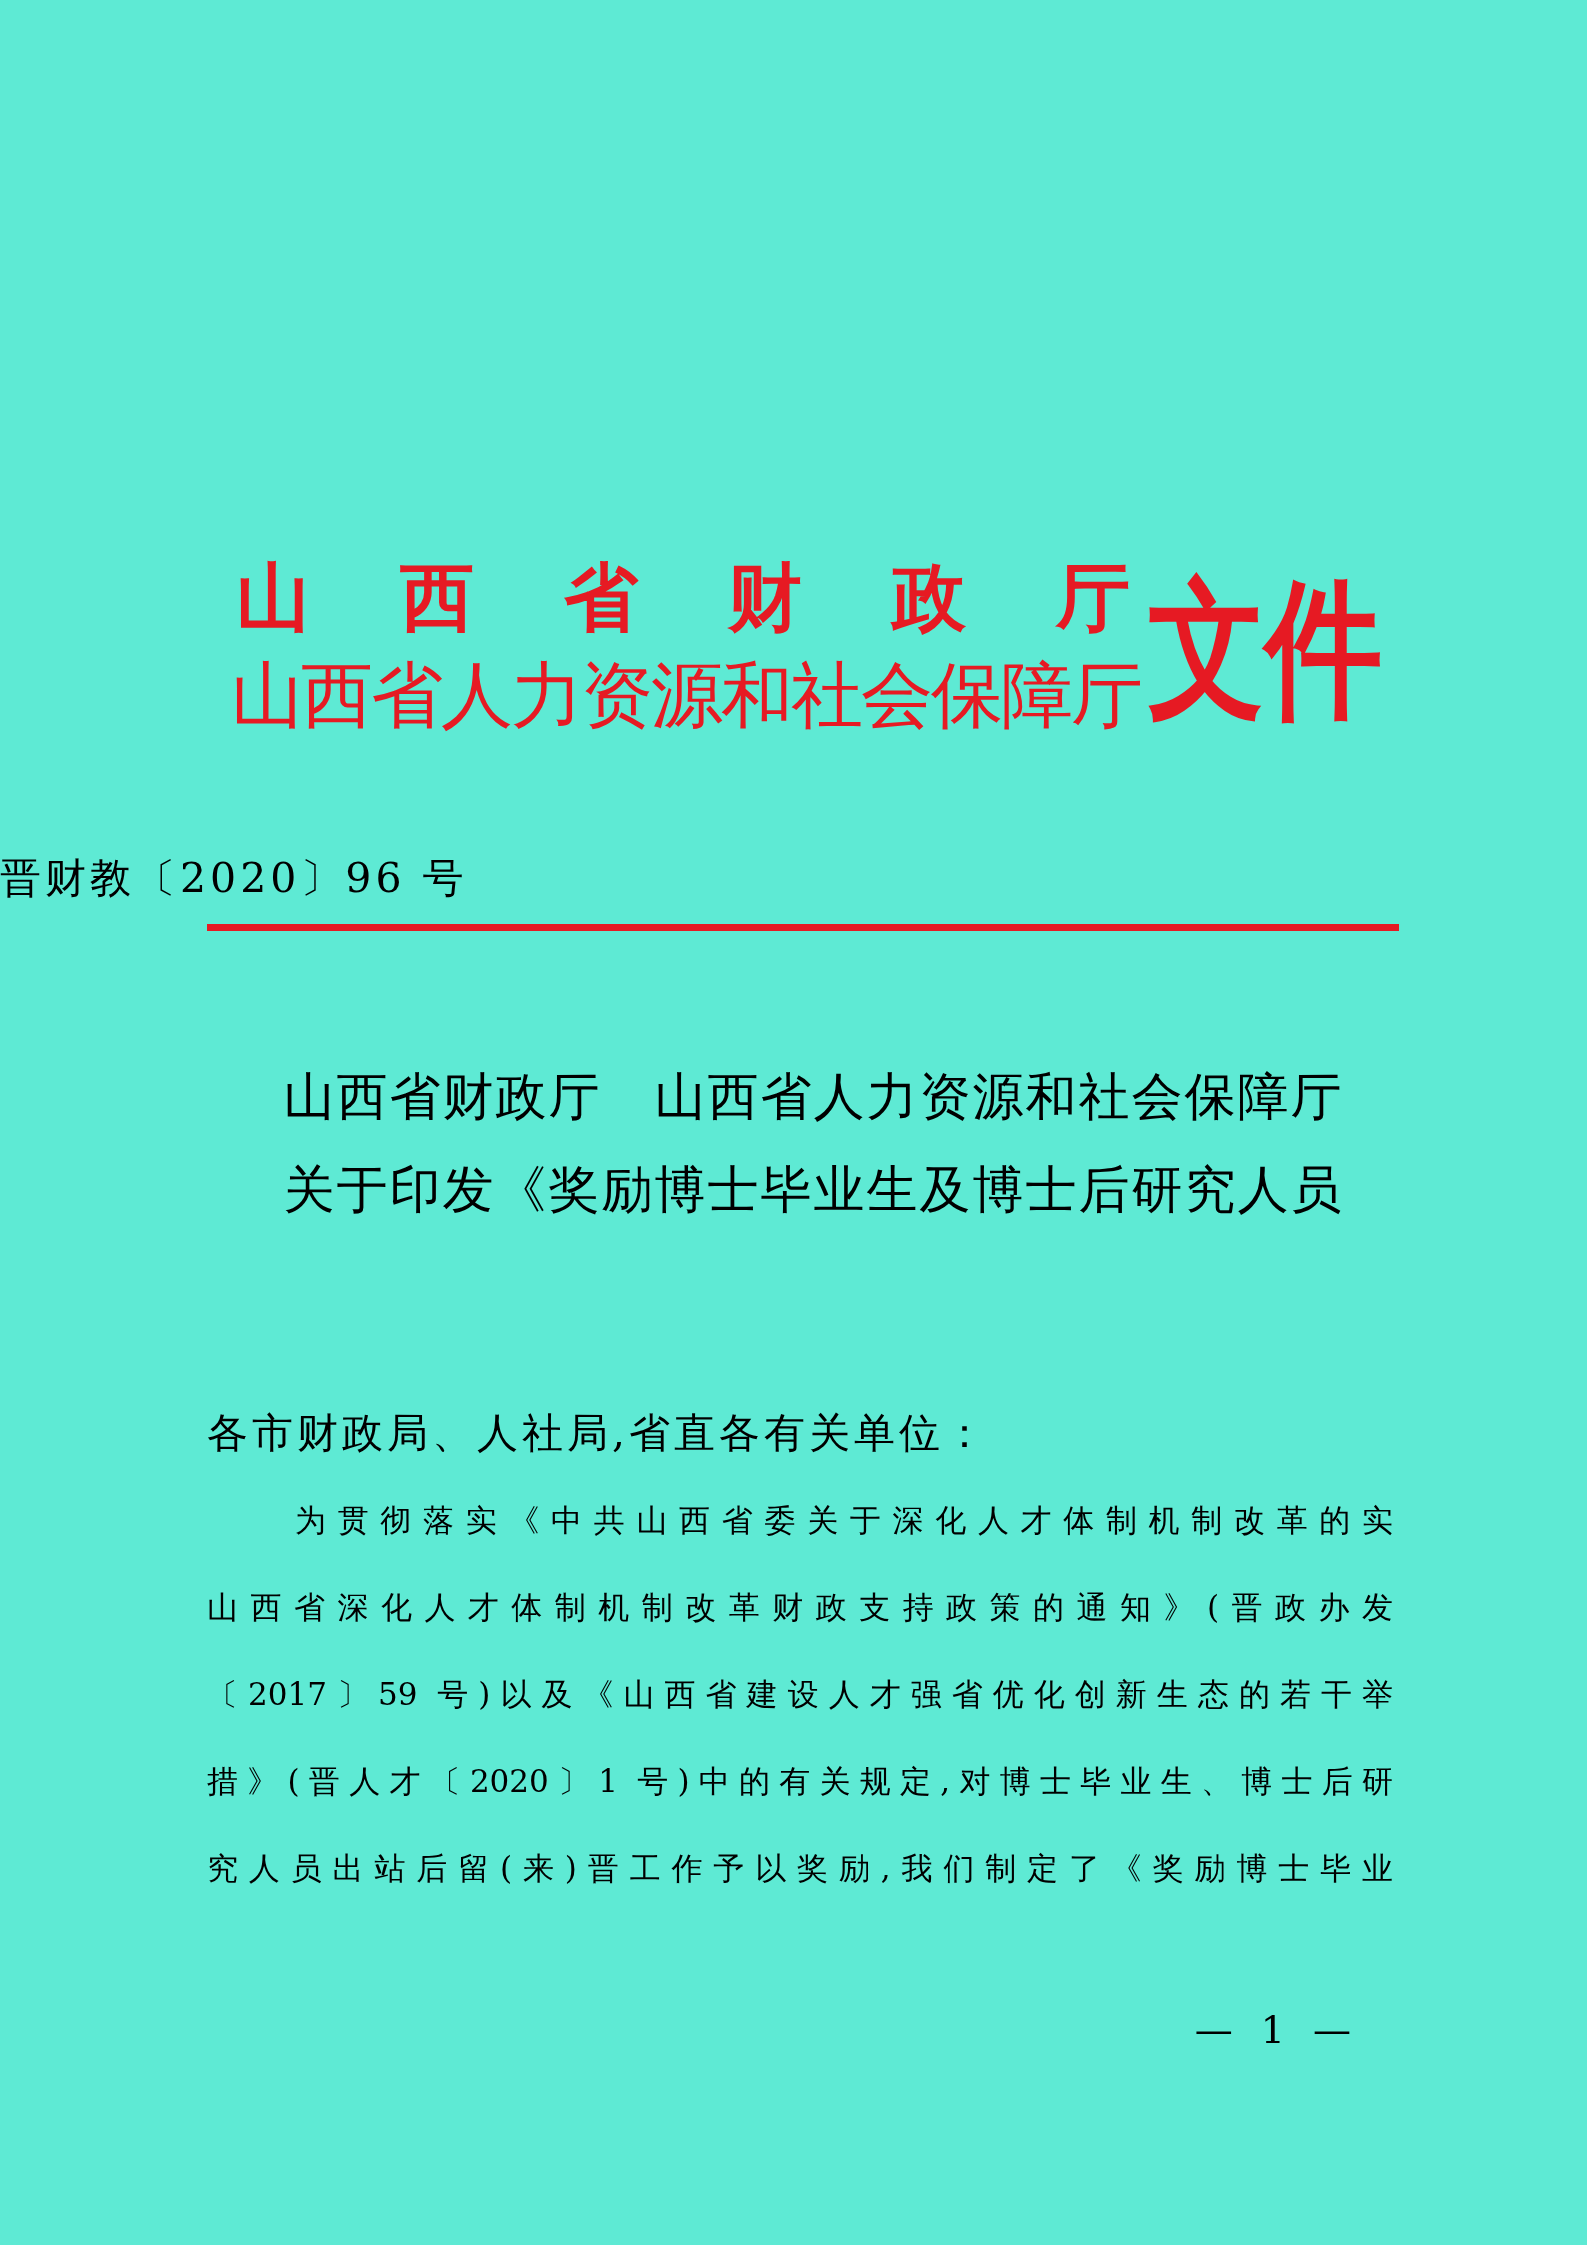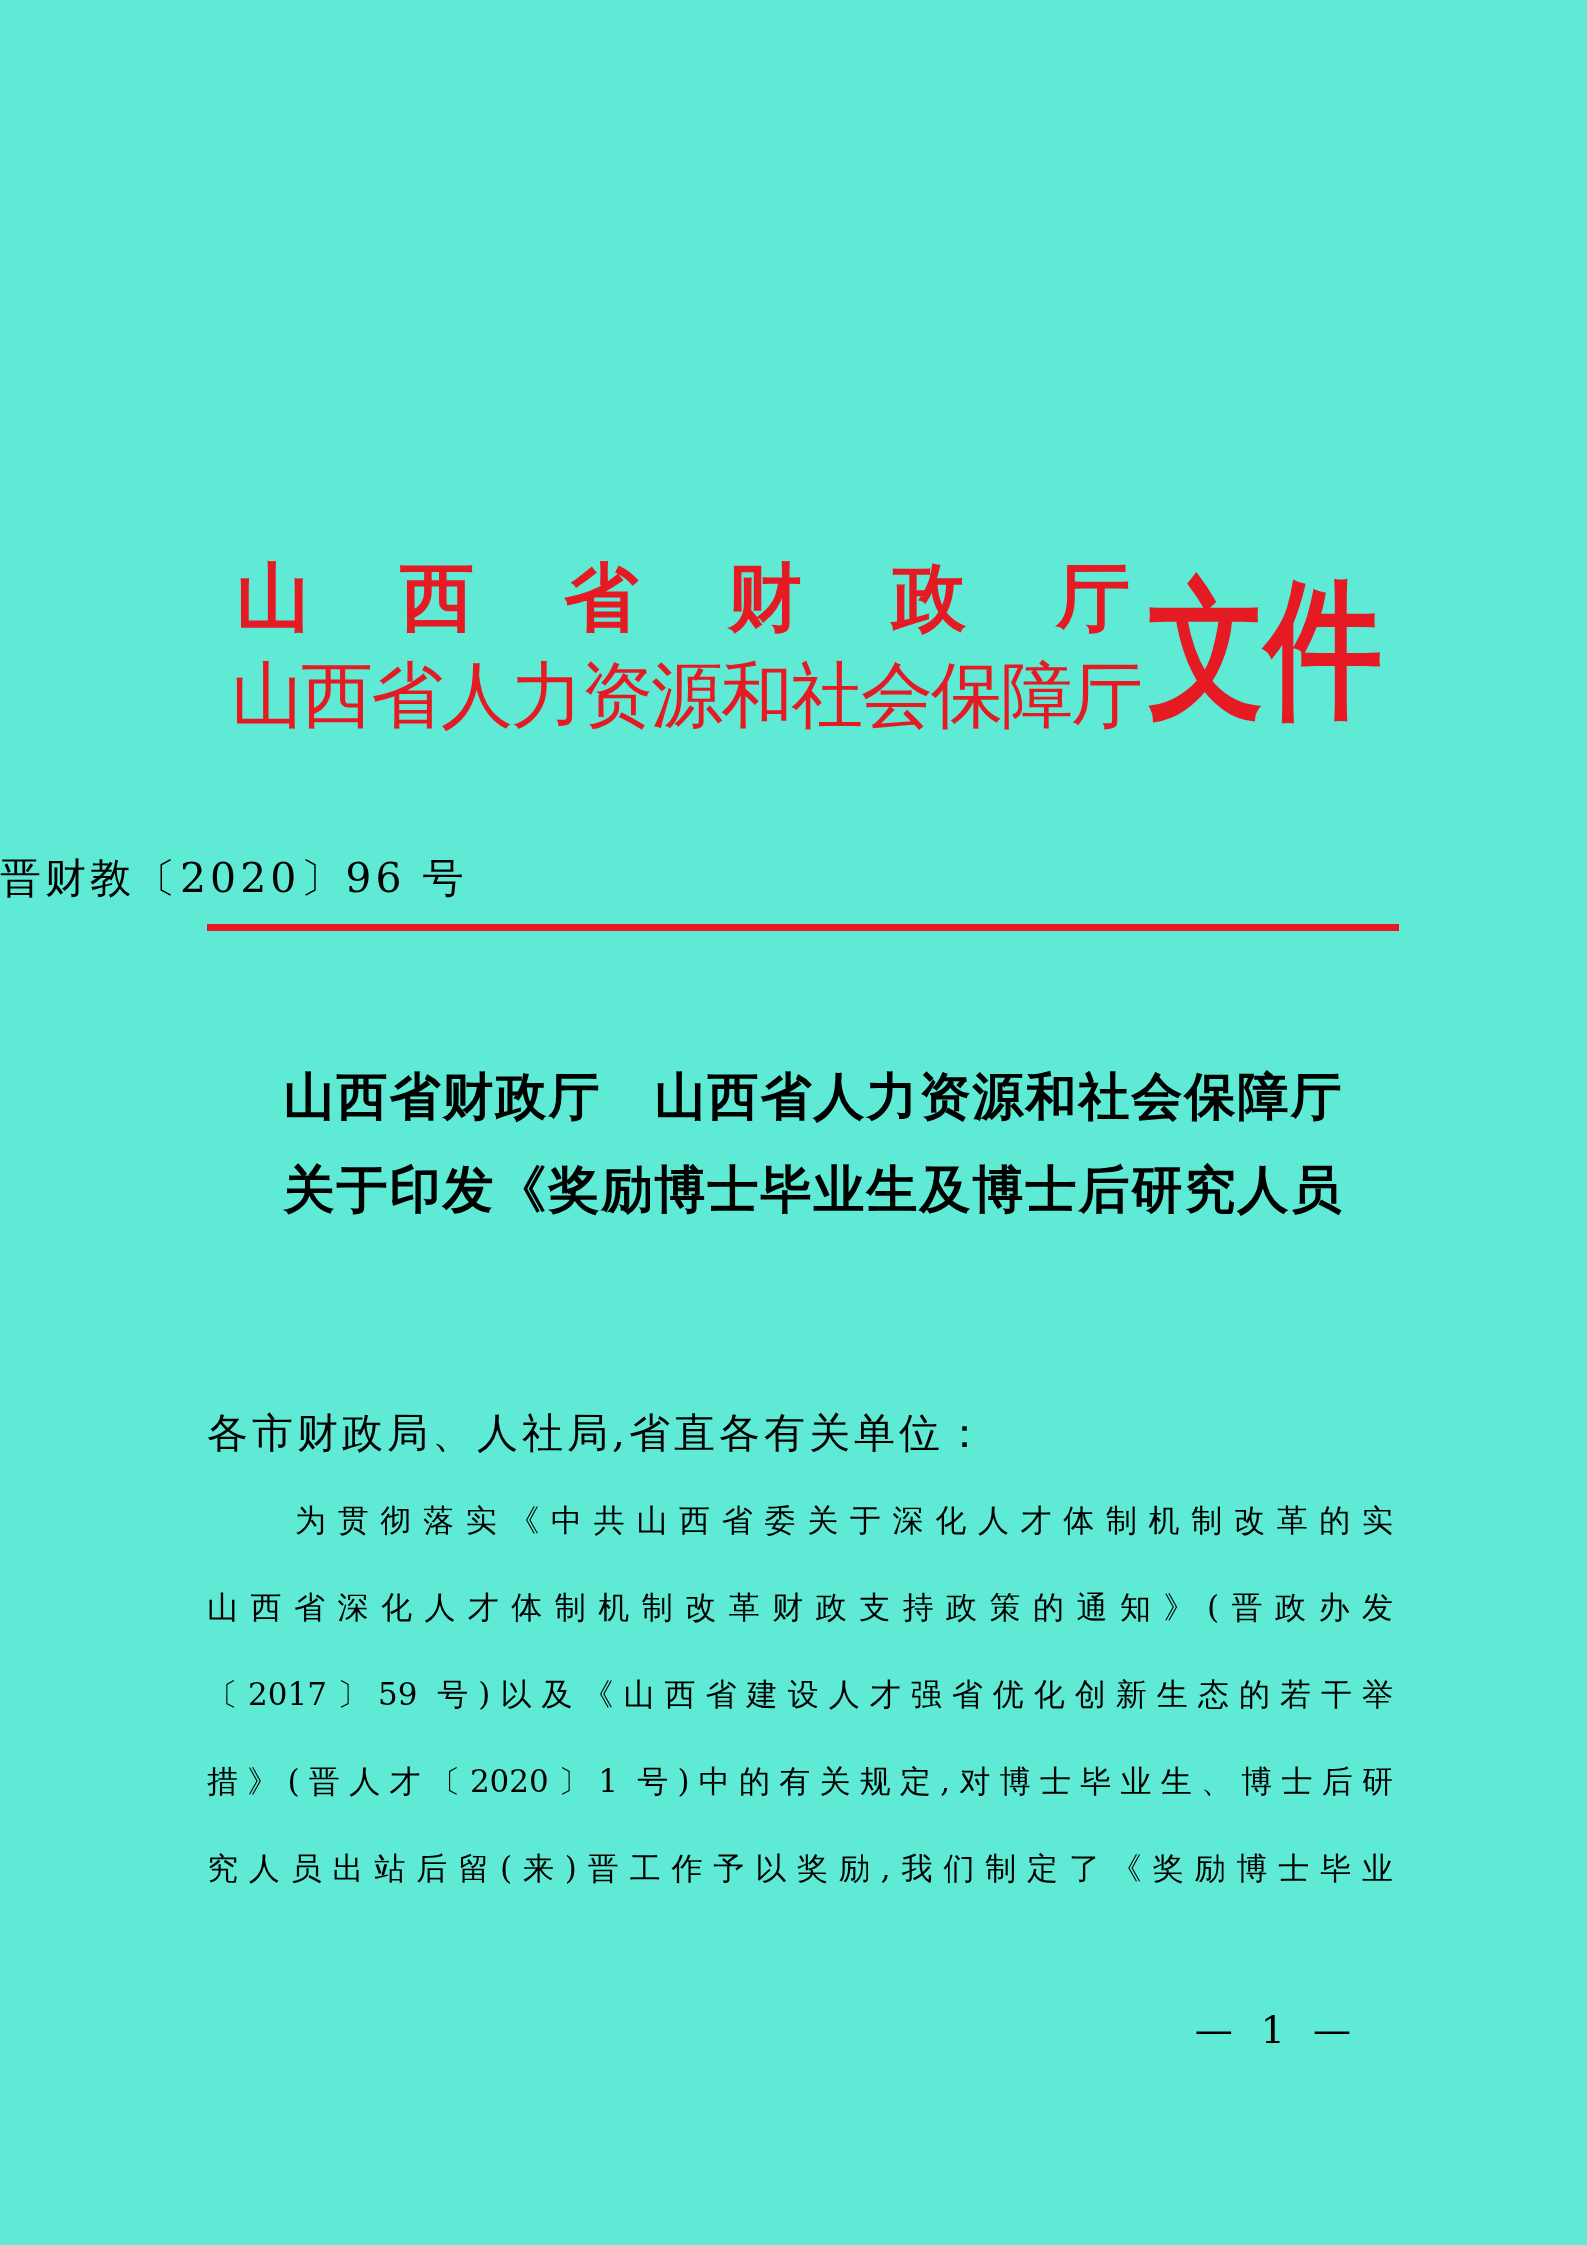--- a/index.html
+++ b/index.html
@@ -76,21 +76,21 @@
   
   .title-block {
     position: absolute;
     left: 0;
     right: 0;
     top: 1050px;
     text-align: center;
   }
   .title-line {
     font-size: 51px;
-    font-weight: 700;
+    font-weight: 400;
     line-height: 93px;
     letter-spacing: 2px;
     white-space: nowrap;
     color: var(--text-color, #000);
     padding-left: 40px;
   }
 
   
   .body-block {
     position: absolute;

